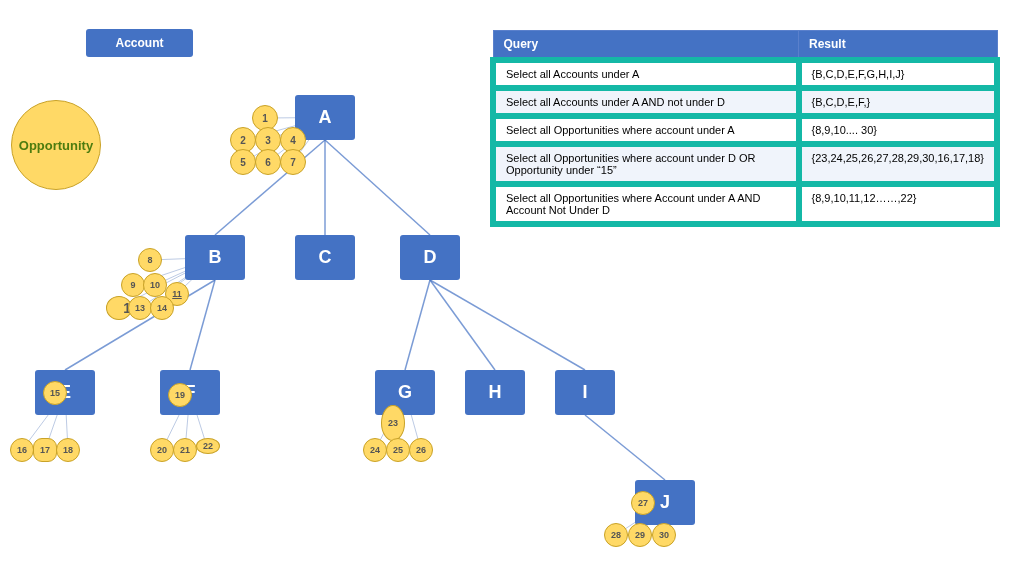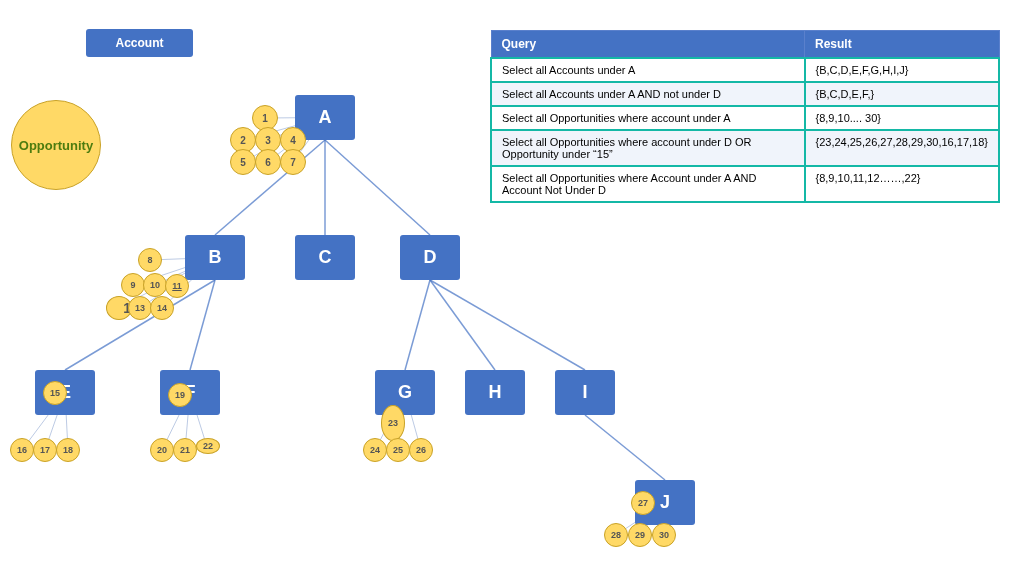--- a/index.html
+++ b/index.html
@@ -89,21 +89,21 @@
     .query-table th {
       background: #4472C4;
       color: #fff;
       padding: 6px 10px;
       border: 1px solid #5a80cc;
       text-align: left;
       font-size: 12px;
     }
     .query-table td {
       padding: 5px 10px;
-      border: 2px solid #14b8a6;
+      border: 6px solid #14b8a6;
       vertical-align: top;
       font-size: 11px;
       background: #fff;
     }
     .query-table tr:nth-child(even) td {
       background: #f0f4fb;
     }
   </style>
 </head>
 <body>
@@ -201,27 +201,27 @@
     <div class="opp-circle" style="left: 252px; top: 105px; width: 26px; height: 26px; font-size: 10px;">1</div>
     <div class="opp-circle" style="left: 230px; top: 127px; width: 26px; height: 26px; font-size: 10px;">2</div>
     <div class="opp-circle" style="left: 255px; top: 127px; width: 26px; height: 26px; font-size: 10px;">3</div>
     <div class="opp-circle" style="left: 280px; top: 127px; width: 26px; height: 26px; font-size: 10px;">4</div>
     <div class="opp-circle" style="left: 230px; top: 149px; width: 26px; height: 26px; font-size: 10px;">5</div>
     <div class="opp-circle" style="left: 255px; top: 149px; width: 26px; height: 26px; font-size: 10px;">6</div>
     <div class="opp-circle" style="left: 280px; top: 149px; width: 26px; height: 26px; font-size: 10px;">7</div>
     <div class="opp-circle" style="left: 138px; top: 248px; width: 24px; height: 24px; font-size: 9px;">8</div>
     <div class="opp-circle" style="left: 121px; top: 273px; width: 24px; height: 24px; font-size: 9px;">9</div>
     <div class="opp-circle" style="left: 143px; top: 273px; width: 24px; height: 24px; font-size: 9px;">10</div>
-    <div class="opp-circle" style="left: 165px; top: 274px; width: 24px; height: 24px; font-size: 9px; text-decoration: underline;">11</div>
+    <div class="opp-circle" style="left: 165px; top: 282px; width: 24px; height: 24px; font-size: 9px; text-decoration: underline;">11</div>
     <div class="opp-circle" style="left: 106px; top: 296px; width: 24px; height: 24px; font-size: 14px; padding-left: 24px;">12</div>
     <div class="opp-circle" style="left: 128px; top: 296px; width: 24px; height: 24px; font-size: 9px;">13</div>
     <div class="opp-circle" style="left: 150px; top: 296px; width: 24px; height: 24px; font-size: 9px;">14</div>
     <div class="opp-circle" style="left: 43px; top: 381px; width: 24px; height: 24px; font-size: 9px;">15</div>
     <div class="opp-circle" style="left: 10px; top: 438px; width: 24px; height: 24px; font-size: 9px;">16</div>
-    <div class="opp-circle" style="left: 33px; top: 438px; width: 24px; height: 24px; font-size: 9px;">17</div>
+    <div class="opp-circle" style="left: 33px; top: 438px; width: 24px; height: 24px; font-size: 9px; border-radius: 9px;">17</div>
     <div class="opp-circle" style="left: 56px; top: 438px; width: 24px; height: 24px; font-size: 9px;">18</div>
     <div class="opp-circle" style="left: 168px; top: 383px; width: 24px; height: 24px; font-size: 9px;">19</div>
     <div class="opp-circle" style="left: 150px; top: 438px; width: 24px; height: 24px; font-size: 9px;">20</div>
     <div class="opp-circle" style="left: 173px; top: 438px; width: 24px; height: 24px; font-size: 9px;">21</div>
     <div class="opp-circle" style="left: 196px; top: 438px; width: 24px; height: 16px; font-size: 9px;">22</div>
     <div class="opp-circle" style="left: 381px; top: 405px; width: 24px; height: 36px; font-size: 9px;">23</div>
     <div class="opp-circle" style="left: 363px; top: 438px; width: 24px; height: 24px; font-size: 9px;">24</div>
     <div class="opp-circle" style="left: 386px; top: 438px; width: 24px; height: 24px; font-size: 9px;">25</div>
     <div class="opp-circle" style="left: 409px; top: 438px; width: 24px; height: 24px; font-size: 9px;">26</div>
     <div class="opp-circle" style="left: 631px; top: 491px; width: 24px; height: 24px; font-size: 9px;">27</div>

